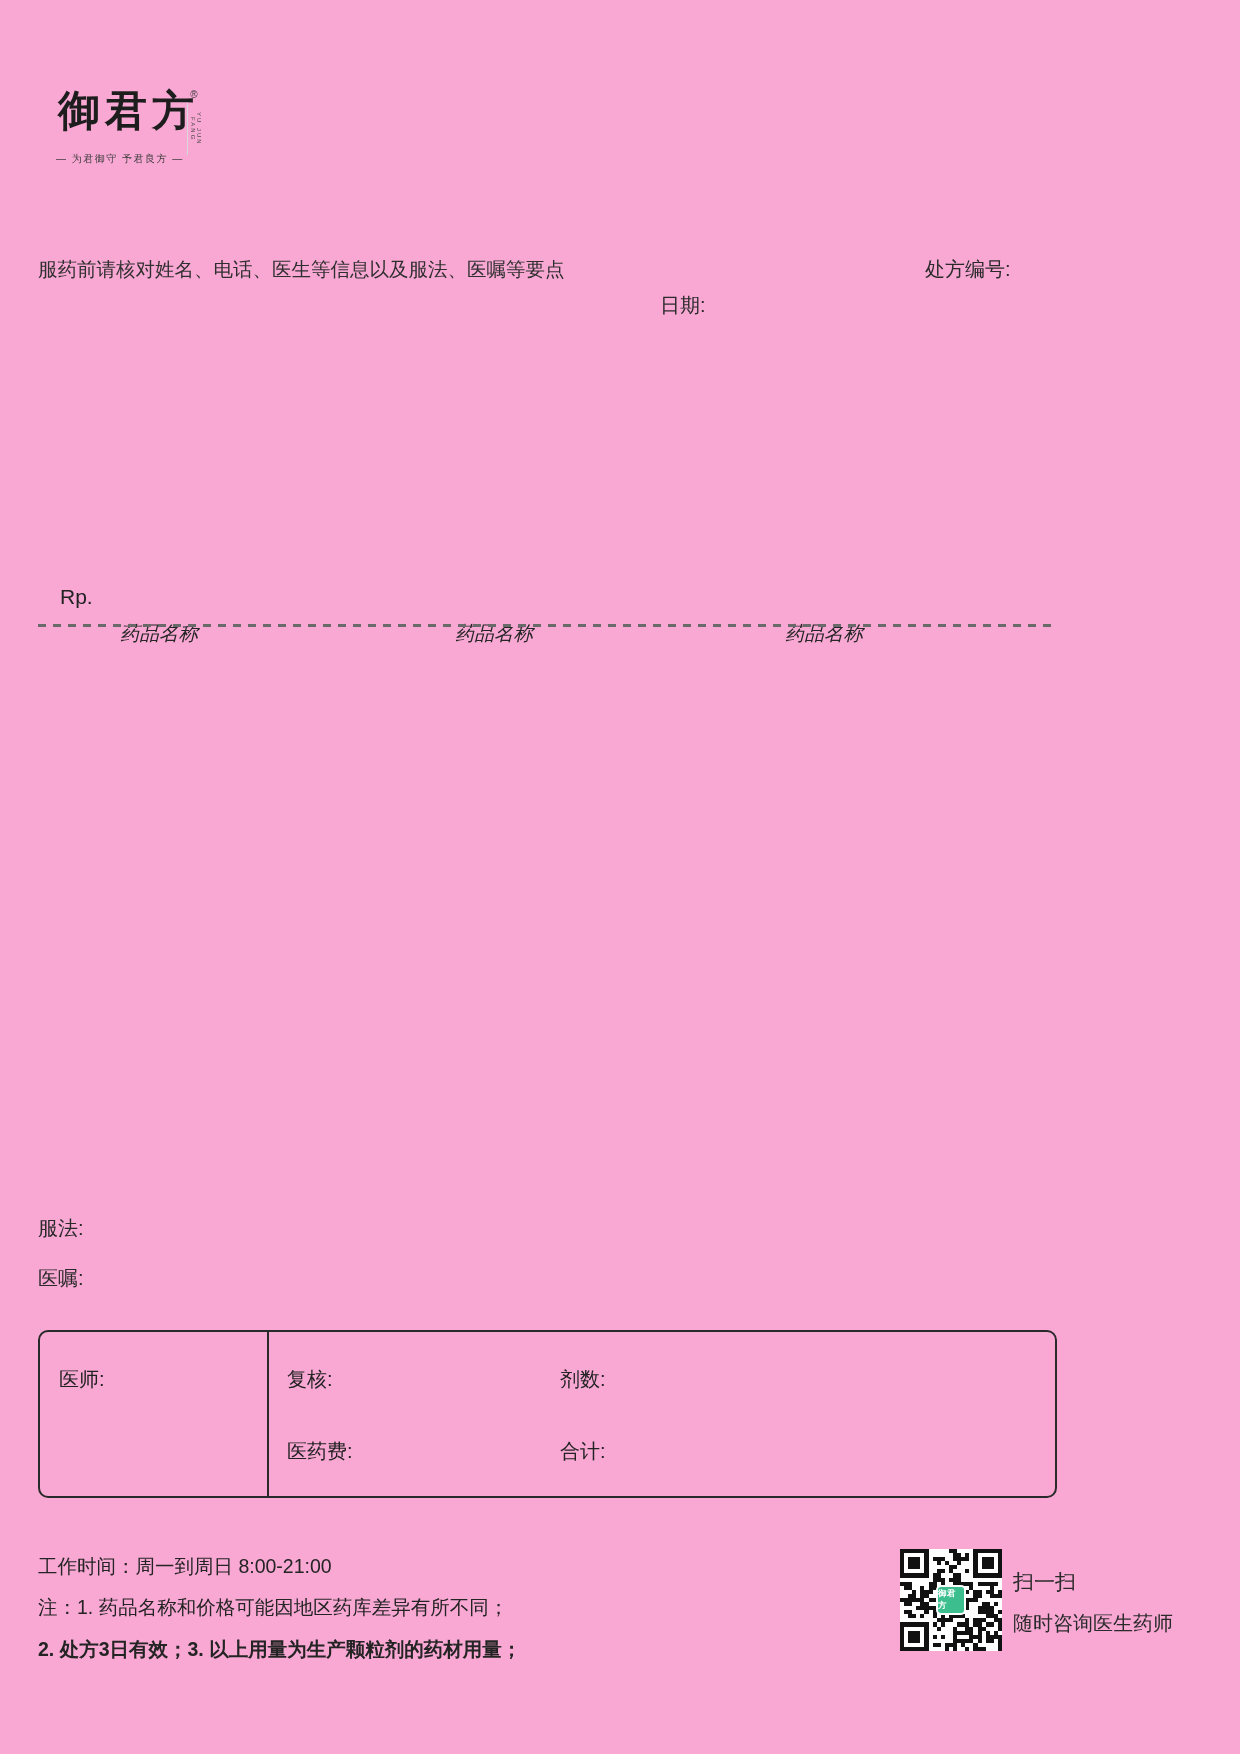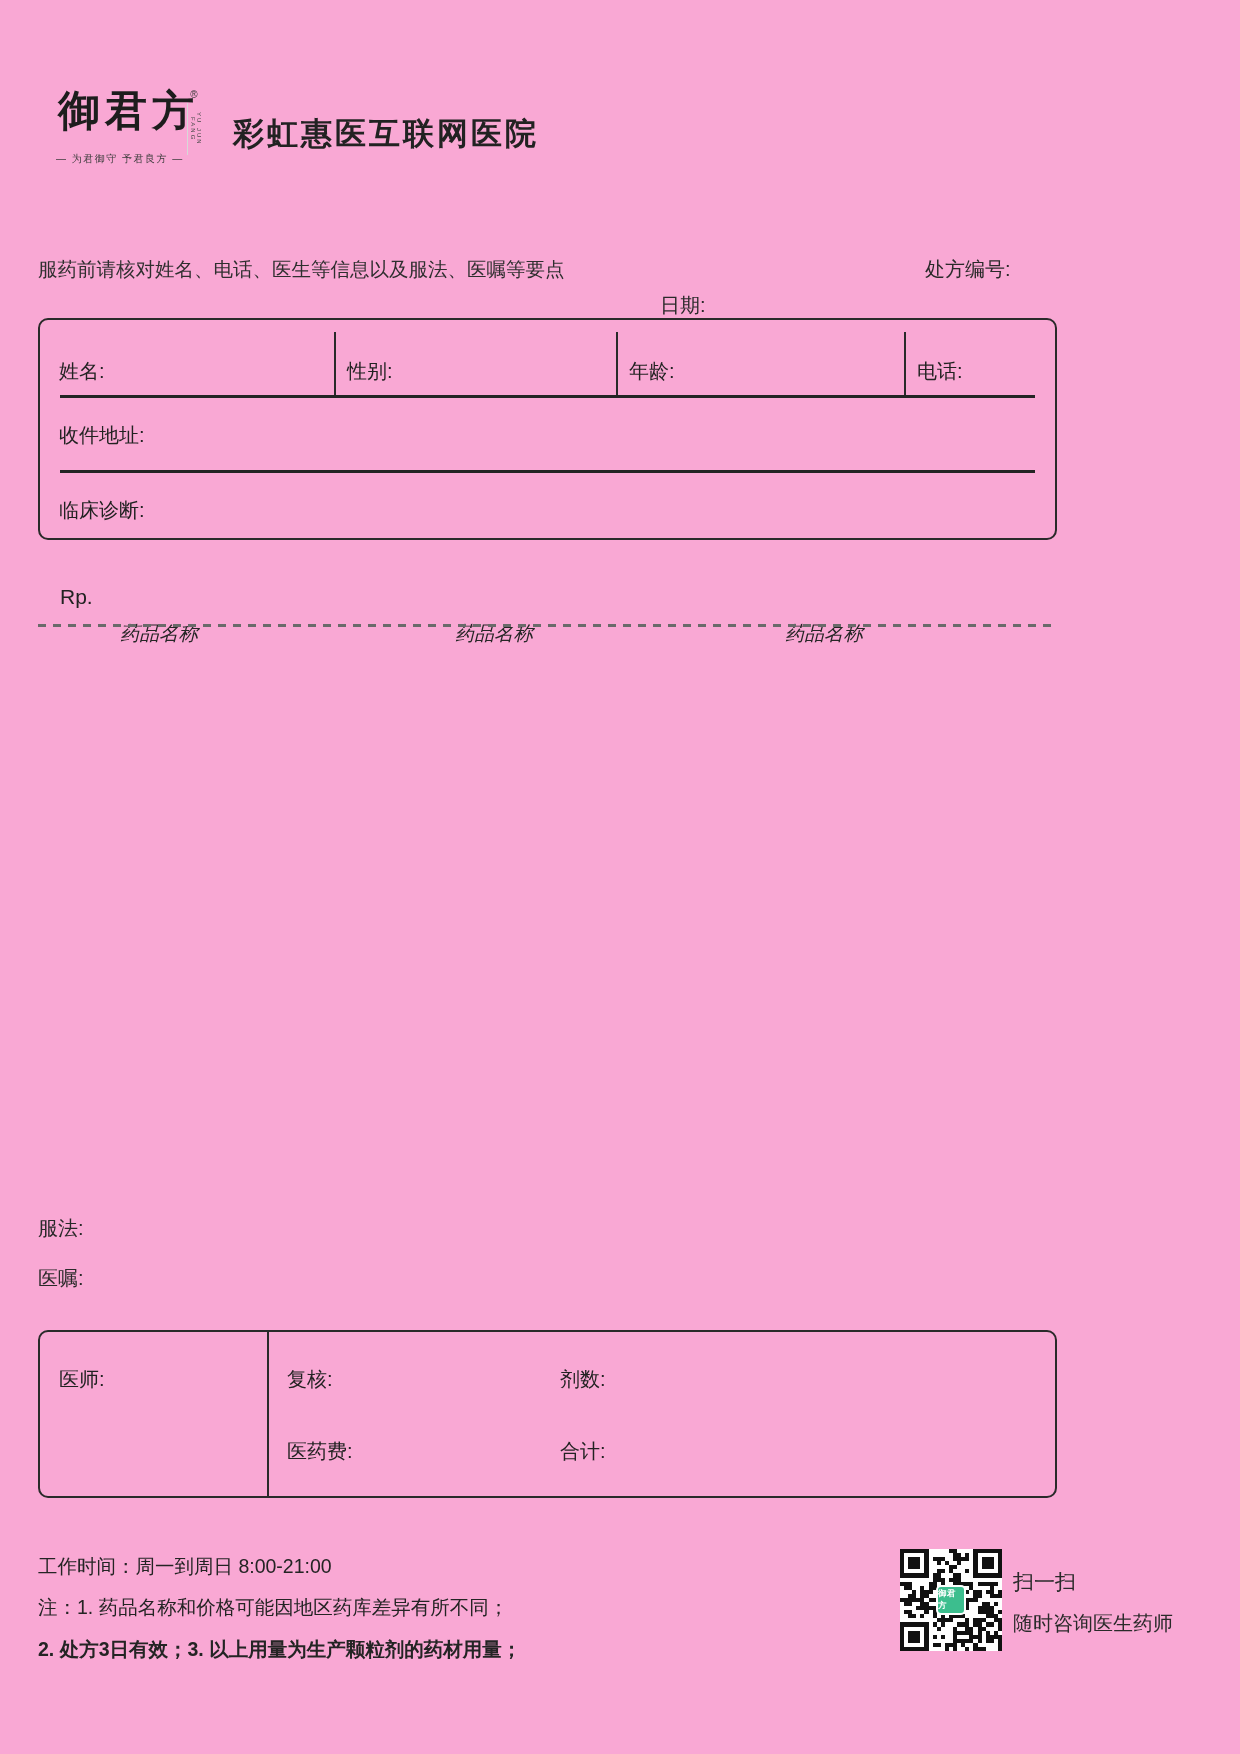--- a/index.html
+++ b/index.html
@@ -115,39 +115,25 @@
 <body>
 
 <div class="page">
 
   <div class="abs logo-text">御君方</div>
   <div class="abs reg-col">
     <span class="reg-mark">®</span>
     <span class="logo-vertical">YU JUN FANG</span>
   </div>
   <div class="abs tagline">— 为君御守 予君良方 —</div>
-  <div class="abs hospital-title">彩虹惠医互联网医院</div>
 
   <div class="abs reminder">服药前请核对姓名、电话、医生等信息以及服法、医嘱等要点</div>
   <div class="abs date-label">日期:</div>
   <div class="abs rxno-label">处方编号:</div>
 
-  <div class="abs patient-box">
-    <div class="vdiv d1"></div>
-    <div class="vdiv d2"></div>
-    <div class="vdiv d3"></div>
-    <div class="hline h1"></div>
-    <div class="hline h2"></div>
-    <div class="pb-label pb-name">姓名:</div>
-    <div class="pb-label pb-gender">性别:</div>
-    <div class="pb-label pb-age">年龄:</div>
-    <div class="pb-label pb-phone">电话:</div>
-    <div class="pb-label pb-address">收件地址:</div>
-    <div class="pb-label pb-diagnosis">临床诊断:</div>
-  </div>
 
   <div class="abs rp-label">Rp.</div>
   <div class="drug-col c1">药品名称</div>
   <div class="drug-col c2">药品名称</div>
   <div class="drug-col c3">药品名称</div>
   <div class="abs dashed-line"></div>
 
   <div class="abs usage-label">服法:</div>
   <div class="abs advice-label">医嘱:</div>
 

